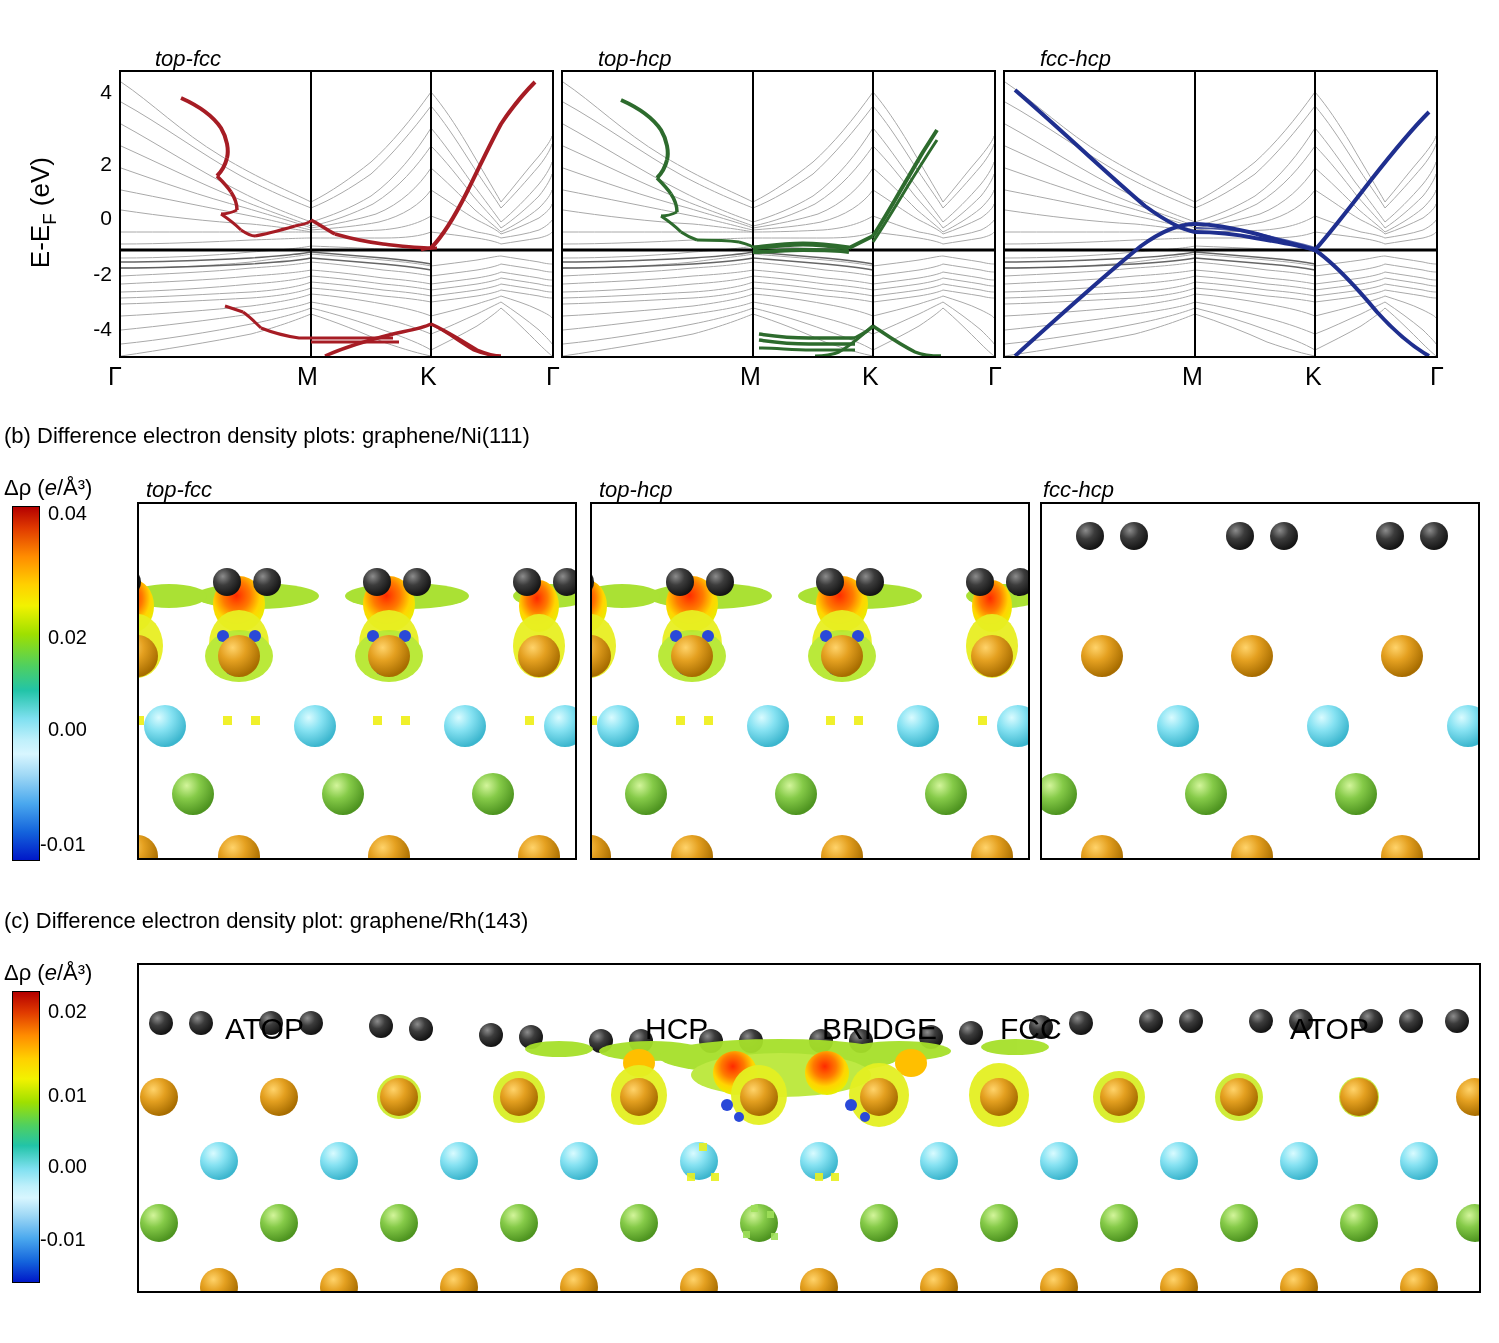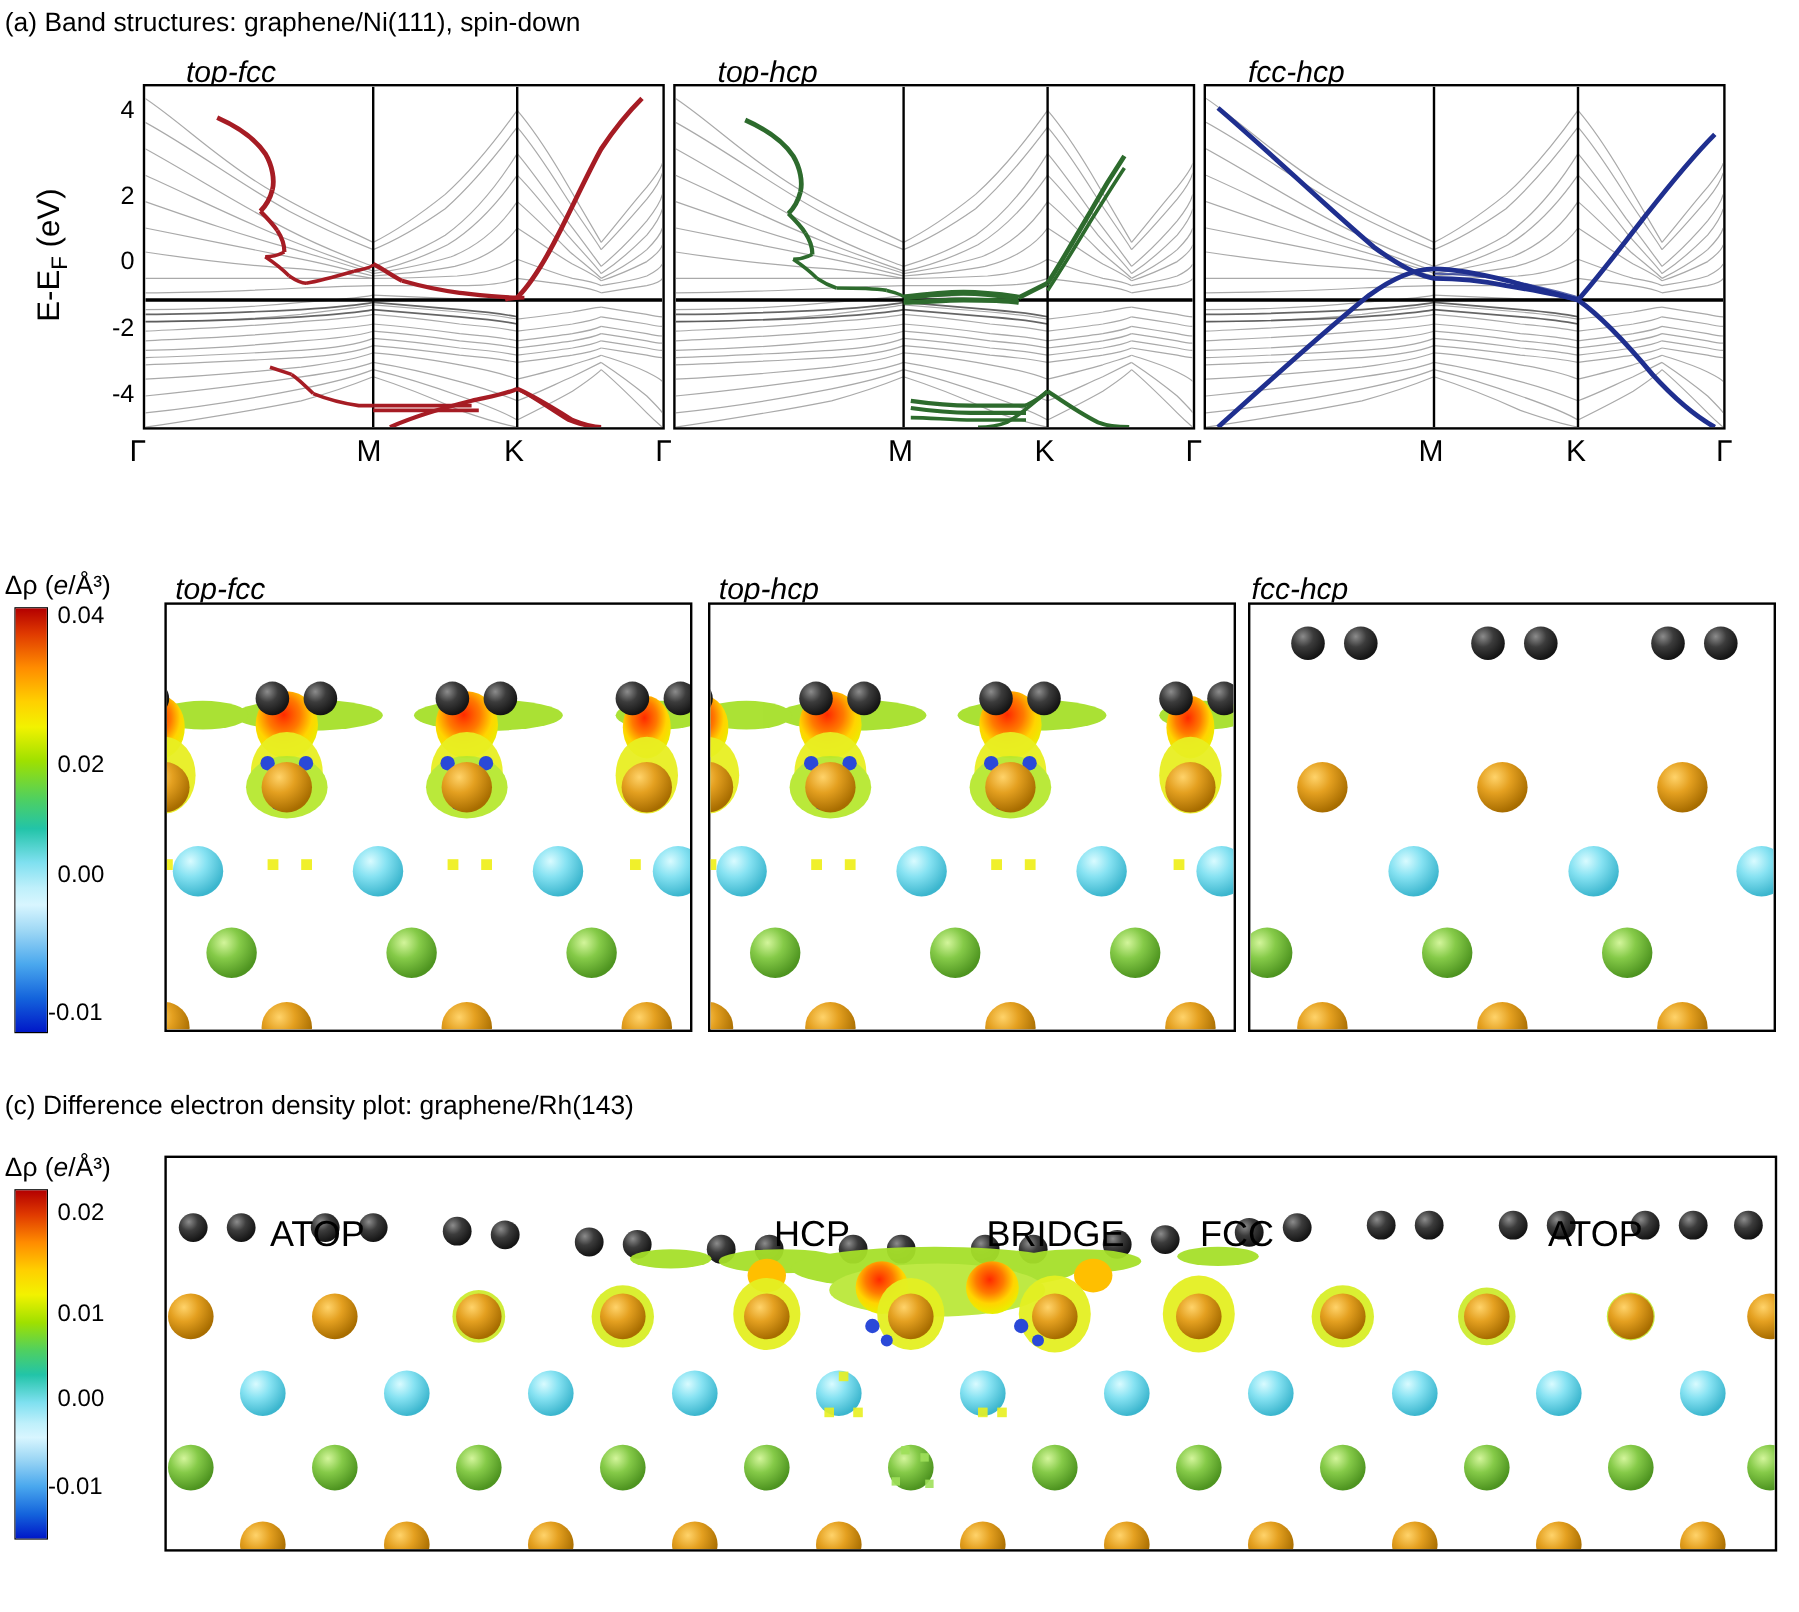--- a/index.html
+++ b/index.html
@@ -23,21 +23,21 @@
   }
   .caption {
     position: absolute;
     font-size: 22px;
     font-family: "Liberation Sans", sans-serif;
     color: #000;
     white-space: nowrap;
   }
   .panel-title {
     position: absolute;
-    font-size: 25px;
+    font-size: 22px;
     font-style: italic;
     font-family: "Liberation Sans", sans-serif;
     white-space: nowrap;
   }
   .axis-label {
     position: absolute;
     font-size: 26px;
     white-space: nowrap;
   }
   .tick-label {
@@ -81,21 +81,20 @@
     background: #fff;
     overflow: hidden;
   }
   svg { display: block; }
 </style>
 </head>
 <body>
 
 <div class="fig">
 
-  <div class="caption" style="left:4px; top:6px;">(a) Band structures: graphene/Ni(111), spin-down</div>
 
   <div class="panel-title" style="left:155px; top:46px;">top-fcc</div>
   <div class="panel-title" style="left:598px; top:46px;">top-hcp</div>
   <div class="panel-title" style="left:1040px; top:46px;">fcc-hcp</div>
 
   <div class="axis-label" style="left:-37px; top:195px; width:160px; text-align:center; transform:rotate(-90deg); transform-origin:center center;">
     <span>E-E</span><sub style="font-size:0.72em">F</sub><span> (eV)</span>
   </div>
 
   <div class="tick-label" style="left:60px; top:80px; width:52px;">4</div>
@@ -440,20 +439,21 @@
   <div class="kpt-label" style="left:546px; top:362px;">Γ</div>
 
   <div class="kpt-label" style="left:740px; top:362px;">M</div>
   <div class="kpt-label" style="left:862px; top:362px;">K</div>
   <div class="kpt-label" style="left:988px; top:362px;">Γ</div>
 
   <div class="kpt-label" style="left:1182px; top:362px;">M</div>
   <div class="kpt-label" style="left:1305px; top:362px;">K</div>
   <div class="kpt-label" style="left:1430px; top:362px;">Γ</div>
 
+  <div class="caption" style="left:4px; top:423px;">(b) Difference electron density plots: graphene/Ni(111)</div>
 
   <div class="cbar-title" style="left:4px; top:475px;">
     <span>Δρ (</span><i>e</i><span>/Å³)</span>
   </div>
   <div style="position:absolute; left:12px; top:506px; width:26px; height:353px; border:1px solid #000;">
     <div style="width:100%; height:100%;
         background: linear-gradient(to bottom,
           #b40000 0%, #e03a00 6%, #ff8c00 14%, #ffd000 22%, #f2f200 28%,
           #9fe000 36%, #4fd060 45%, #22c4a8 52%, #7fe0f0 60%, #bff0fb 66%,
           #d8f6ff 70%, #9fd8f5 76%, #4aa8ee 84%, #1464dc 92%, #0018c8 100%);">

